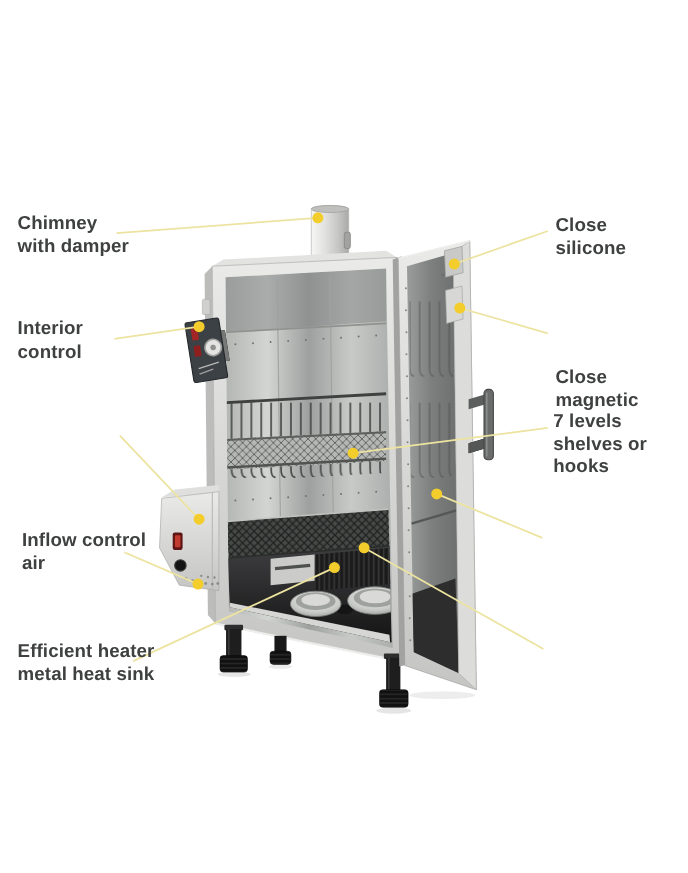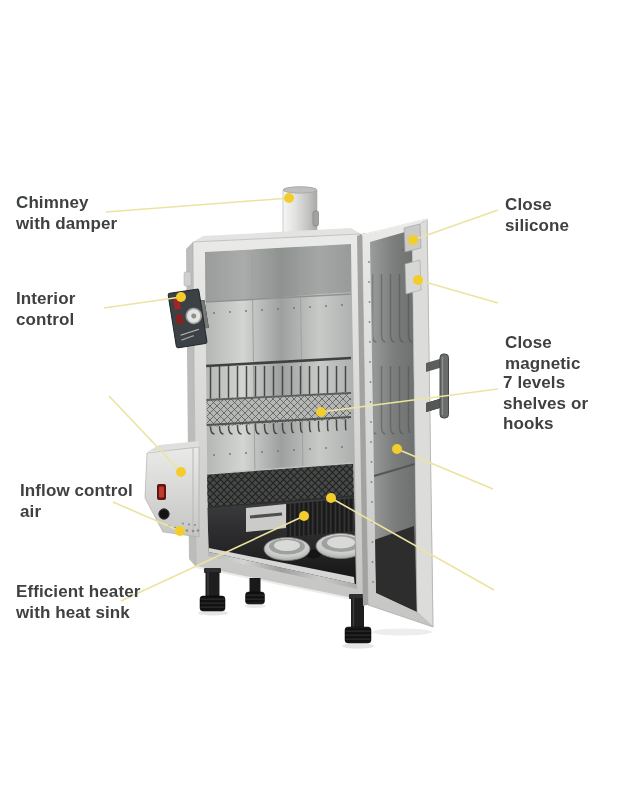--- a/index.html
+++ b/index.html
@@ -284,21 +284,21 @@
     </g>
   </svg>
 
   <div class="callout-label" style="left:16px;top:193px;">Chimney
 with damper</div>
   <div class="callout-label" style="left:16px;top:289px;">Interior
 control</div>
   <div class="callout-label" style="left:20px;top:481px;">Inflow control
 air</div>
   <div class="callout-label" style="left:16px;top:582px;">Efficient heater
-with heat sink</div>
+metal heat sink</div>
   <div class="callout-label" style="left:505px;top:195px;">Close
 silicone</div>
   <div class="callout-label" style="left:505px;top:300px;margin-top:33px;">Close
 magnetic</div>
   <div class="callout-label" style="left:503px;top:373px;">7 levels
 shelves or hooks</div>
 
 </div>
 
 </body></html>

